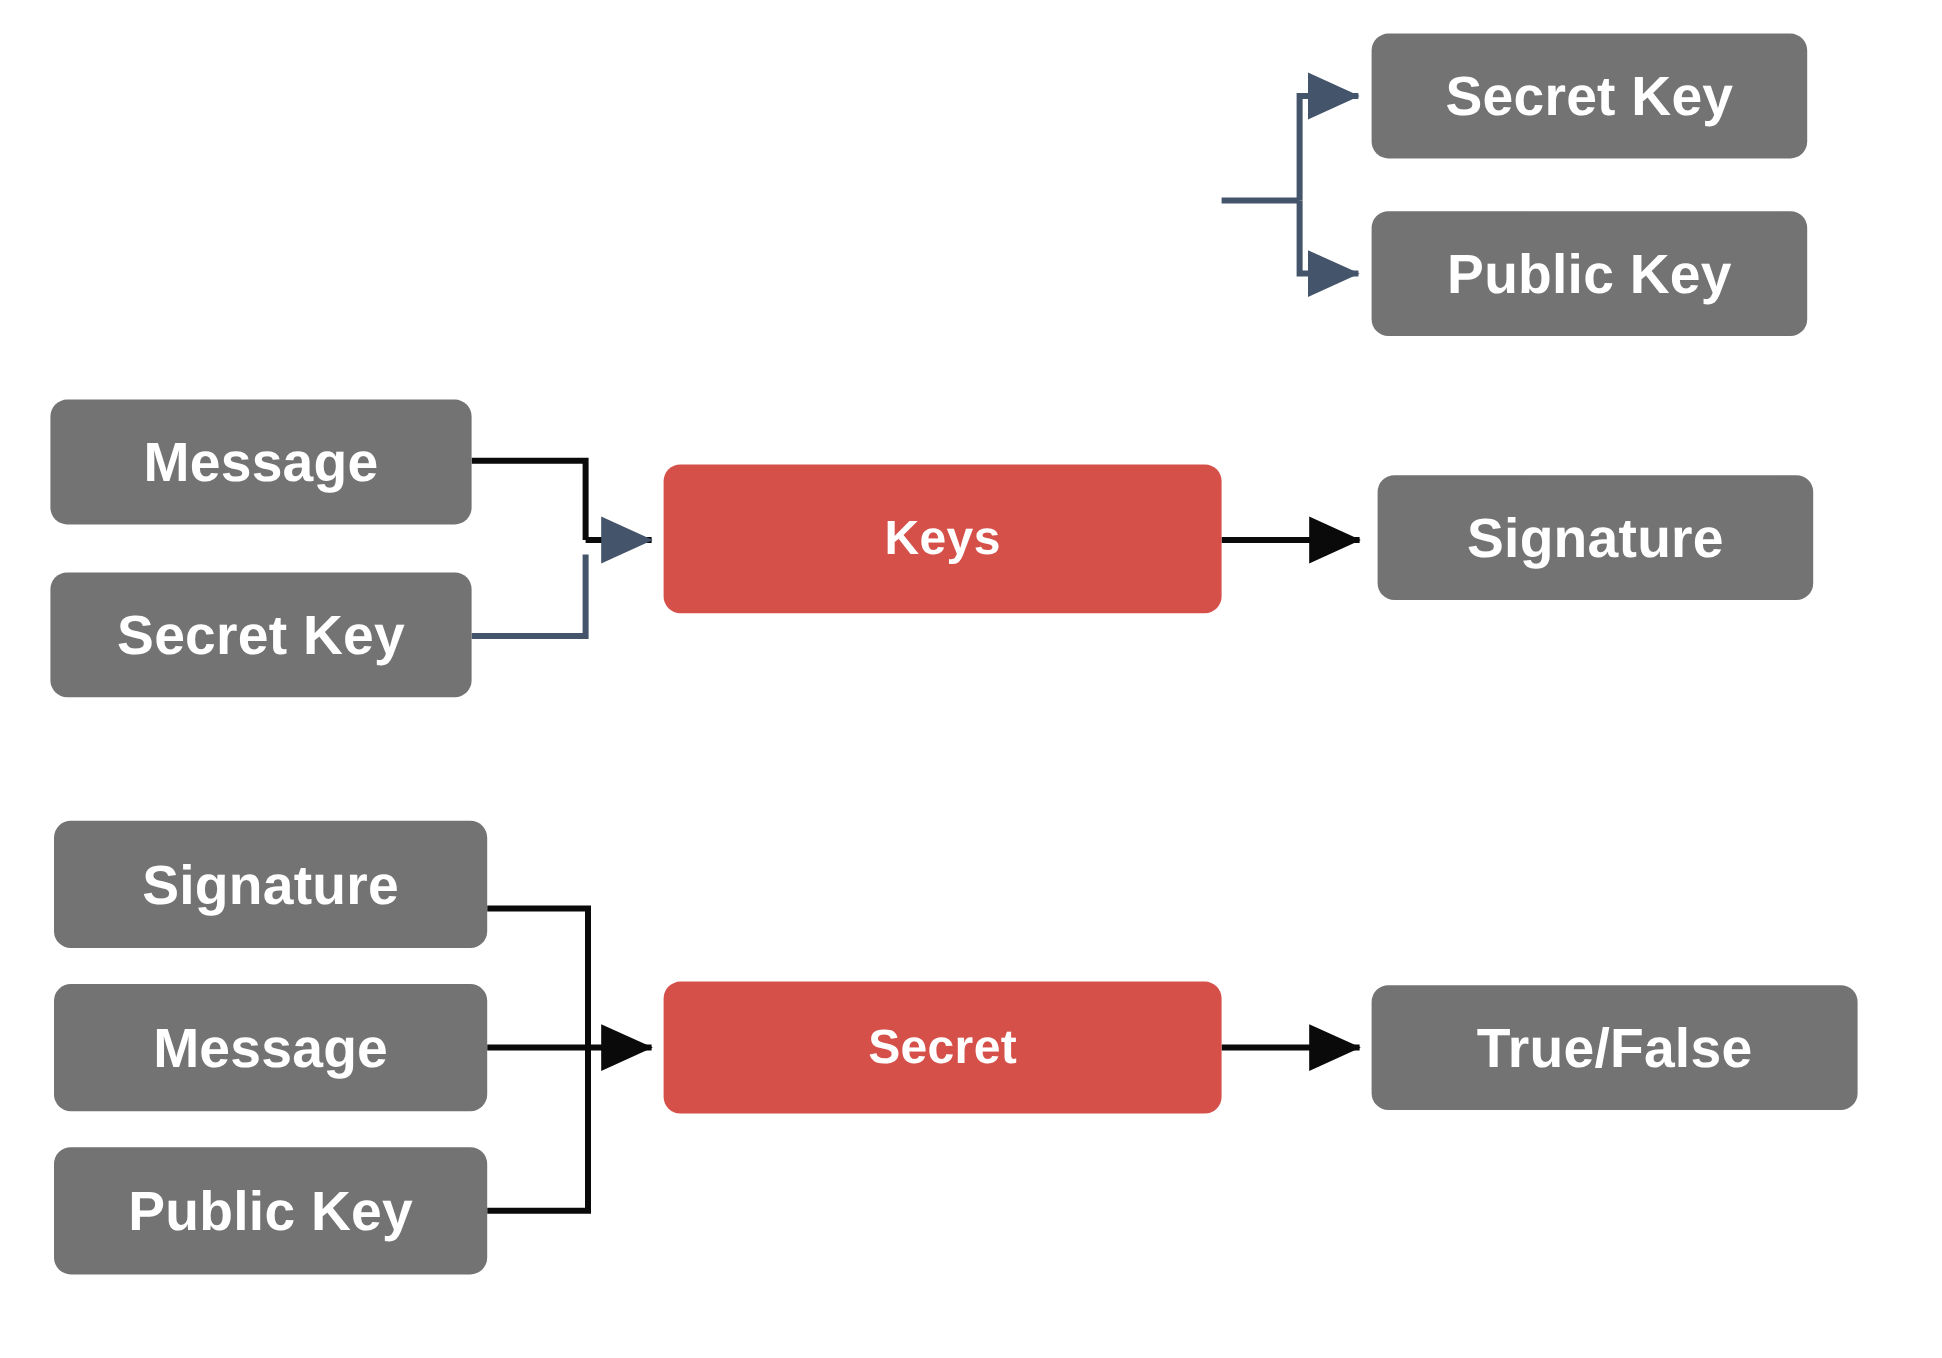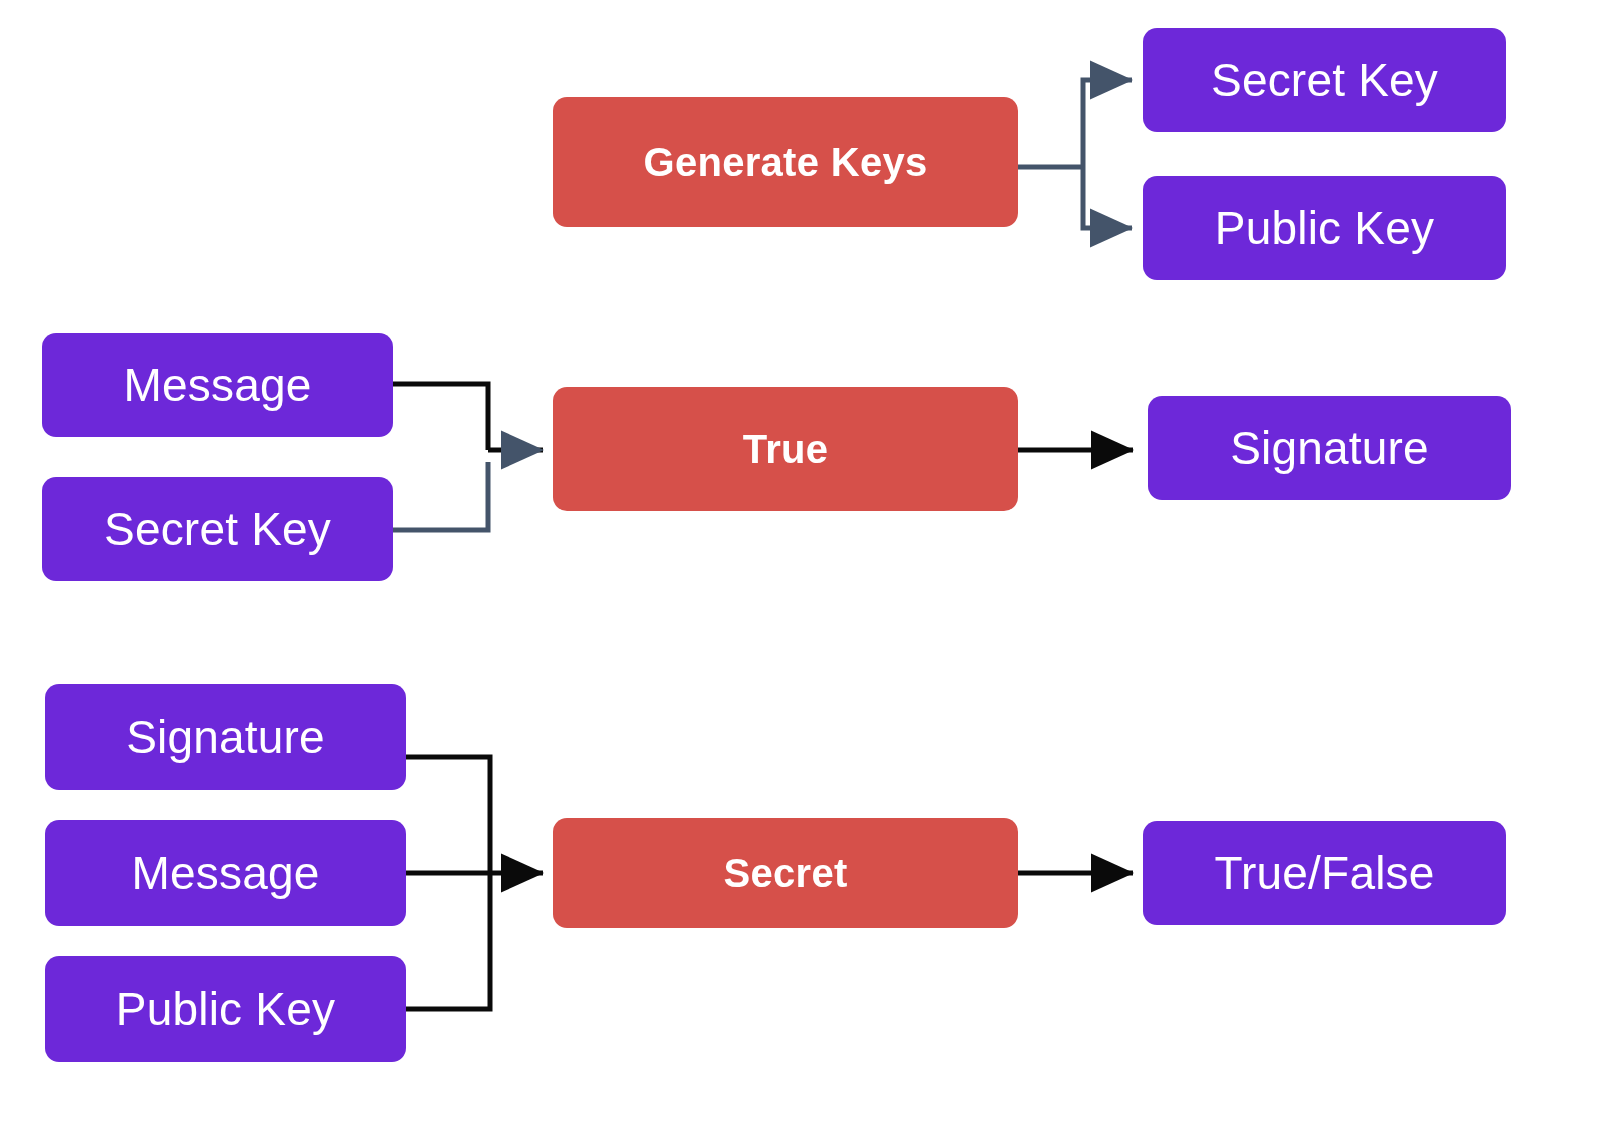--- a/index.html
+++ b/index.html
@@ -23,23 +23,23 @@
     display: flex;
     align-items: center;
     justify-content: center;
     text-align: center;
     color: #ffffff;
     border-radius: 14px;
     line-height: 1.1;
     -webkit-font-smoothing: antialiased;
   }
   .node-io {
-    background: #6d28d9;
+    background: #737373;
     font-size: 46px;
-    font-weight: 400;
+    font-weight: 700;
     letter-spacing: 0.2px;
   }
   .node-op {
     background: #d6504a;
     font-size: 40px;
     font-weight: 700;
     letter-spacing: 0.3px;
   }
   svg.edges {
     position: absolute;
@@ -89,42 +89,39 @@
 
     <path class="edge-black" d="M1018,450 L1133,450" marker-end="url(#arrow-black)"></path>
 
     <path class="edge-black" d="M406,757 L490,757 L490,873"></path>
     <path class="edge-black" d="M406,1009 L490,1009 L490,873"></path>
     <path class="edge-black" d="M406,873 L543,873" marker-end="url(#arrow-black)"></path>
 
     <path class="edge-black" d="M1018,873 L1133,873" marker-end="url(#arrow-black)"></path>
   </svg>
 
-  <div class="node node-op" style="left:553px; top:97px; width:465px; height:130px;">
-    <span>Generate Keys</span>
-  </div>
 
   <div class="node node-io" style="left:1143px; top:28px; width:363px; height:104px;">
     <span>Secret Key</span>
   </div>
 
   <div class="node node-io" style="left:1143px; top:176px; width:363px; height:104px;">
     <span>Public Key</span>
   </div>
 
   <div class="node node-io" style="left:42px; top:333px; width:351px; height:104px;">
     <span>Message</span>
   </div>
 
   <div class="node node-io" style="left:42px; top:477px; width:351px; height:104px;">
     <span>Secret Key</span>
   </div>
 
   <div class="node node-op" style="left:553px; top:387px; width:465px; height:124px;">
-    <span>True</span>
+    <span>Keys</span>
   </div>
 
   <div class="node node-io" style="left:1148px; top:396px; width:363px; height:104px;">
     <span>Signature</span>
   </div>
 
   <div class="node node-io" style="left:45px; top:684px; width:361px; height:106px;">
     <span>Signature</span>
   </div>
 
@@ -133,17 +130,17 @@
   </div>
 
   <div class="node node-io" style="left:45px; top:956px; width:361px; height:106px;">
     <span>Public Key</span>
   </div>
 
   <div class="node node-op" style="left:553px; top:818px; width:465px; height:110px;">
     <span>Secret</span>
   </div>
 
-  <div class="node node-io" style="left:1143px; top:821px; width:363px; height:104px;">
+  <div class="node node-io" style="left:1143px; top:821px; width:405px; height:104px;">
     <span>True/False</span>
   </div>
 
 </div>
 
 </body></html>

